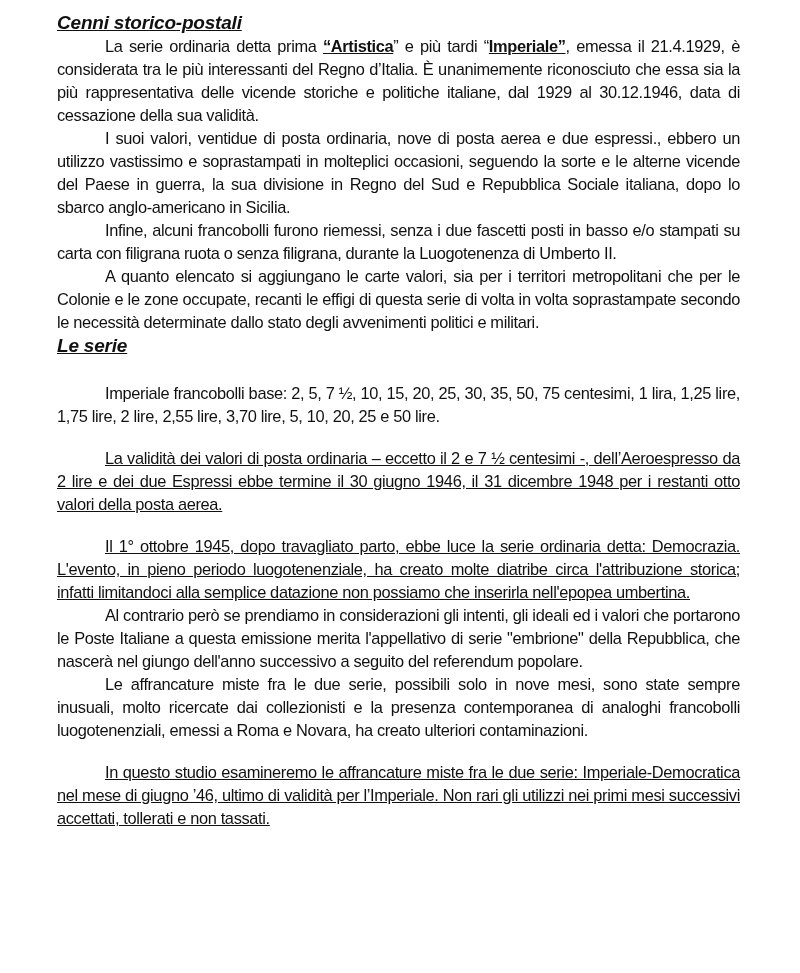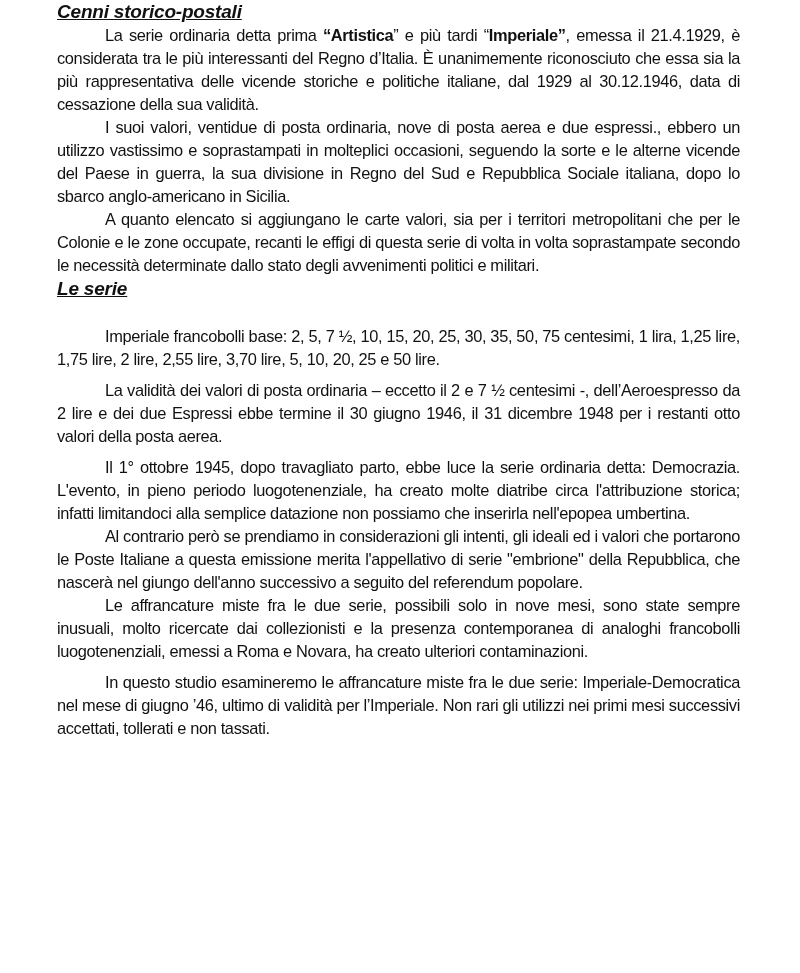--- a/index.html
+++ b/index.html
@@ -1,46 +1,47 @@
 <!DOCTYPE html>
 <html><head>
 <meta charset="utf-8">
 <style>
   html, body { margin: 0; padding: 0; background: #ffffff; }
   body { width: 800px; height: 973px; overflow: hidden; position: relative; }
   .page {
-    position: absolute; left: 57px; top: 0; width: 683px;
+    position: absolute; left: 57px; top: 11px; width: 683px;
     font-family: "Liberation Sans Narrow", "Liberation Sans", sans-serif;
     color: #111111;
     font-size: 16.4px;
     line-height: 23px;
   }
   .heading {
     font-weight: bold; font-style: italic; text-decoration: underline;
     font-size: 19px; line-height: 24px; margin: 0; letter-spacing: -0.2px;
   }
   p {
     margin: 0; text-align: justify; text-indent: 48px;
     letter-spacing: -0.35px; word-spacing: 0px;
   }
-  .gap-sm { margin-top: 8px; }
+  .gap-sm { margin-top: 19px; text-decoration: underline; }
   .h2-gap { }
   .after-h2 { margin-top: 24px; }
-  b { font-weight: bold; }
+  b { font-weight: bold; text-decoration: underline; }
 </style>
 </head>
 <body>
 
 <div class="page">
 
   <h2 class="heading">Cenni storico-postali</h2>
 
   <p><span>La serie ordinaria detta prima </span><b>“Artistica</b><span>” e più tardi “</span><b>Imperiale”</b><span>, emessa il 21.4.1929, è considerata tra le più interessanti del Regno d’Italia.  È unanimemente riconosciuto che essa sia la più rappresentativa delle vicende storiche e politiche italiane, dal 1929 al 30.12.1946, data di cessazione della sua validità.</span></p>
 
   <p>I suoi valori, ventidue di posta ordinaria, nove di posta aerea e due espressi., ebbero un utilizzo vastissimo e soprastampati in molteplici occasioni, seguendo la sorte e le alterne vicende del Paese in guerra, la sua divisione in Regno del Sud e Repubblica Sociale italiana, dopo lo sbarco anglo-americano in Sicilia.</p>
+  <p>Infine, alcuni francobolli furono riemessi, senza i due fascetti posti in basso e/o stampati su carta con filigrana ruota o senza filigrana, durante la Luogotenenza di Umberto II.</p>
   <p>A quanto elencato si aggiungano le carte valori, sia per i territori metropolitani che per le Colonie e le zone occupate, recanti le effigi di questa serie di volta in volta soprastampate secondo le necessità determinate dallo stato degli avvenimenti politici e militari.</p>
 
   <h2 class="heading h2-gap">Le serie</h2>
 
   <p class="after-h2">Imperiale francobolli base: 2, 5, 7 ½, 10, 15, 20, 25, 30, 35, 50, 75 centesimi, 1 lira, 1,25 lire, 1,75 lire, 2 lire, 2,55 lire, 3,70 lire, 5, 10, 20, 25 e 50 lire.</p>
   <p class="gap-sm">La validità dei valori di posta ordinaria – eccetto il 2 e 7 ½ centesimi -, dell’Aeroespresso da 2 lire e dei due Espressi ebbe termine il 30 giugno 1946, il 31 dicembre 1948 per i restanti otto valori della posta aerea.</p>
   <p class="gap-sm">Il 1° ottobre 1945, dopo travagliato parto, ebbe luce la serie ordinaria detta: Democrazia. L'evento, in pieno periodo luogotenenziale, ha creato molte diatribe circa l'attribuzione storica; infatti limitandoci alla semplice datazione non possiamo che inserirla nell'epopea umbertina.</p>
   <p>Al contrario però se prendiamo in considerazioni gli intenti, gli ideali ed i valori che portarono le Poste Italiane a questa emissione merita l'appellativo di serie "embrione" della Repubblica, che nascerà nel giungo dell'anno successivo a seguito del referendum popolare.</p>
   <p>Le affrancature miste fra le due serie, possibili solo in nove mesi, sono state sempre inusuali, molto ricercate dai collezionisti e la presenza contemporanea di analoghi francobolli luogotenenziali, emessi a Roma e Novara, ha creato ulteriori contaminazioni.</p>
   <p class="gap-sm">In questo studio esamineremo le affrancature miste fra le due serie: Imperiale-Democratica nel mese di giugno ’46, ultimo di validità per l’Imperiale. Non rari gli utilizzi nei primi mesi successivi accettati, tollerati e non tassati.</p>

